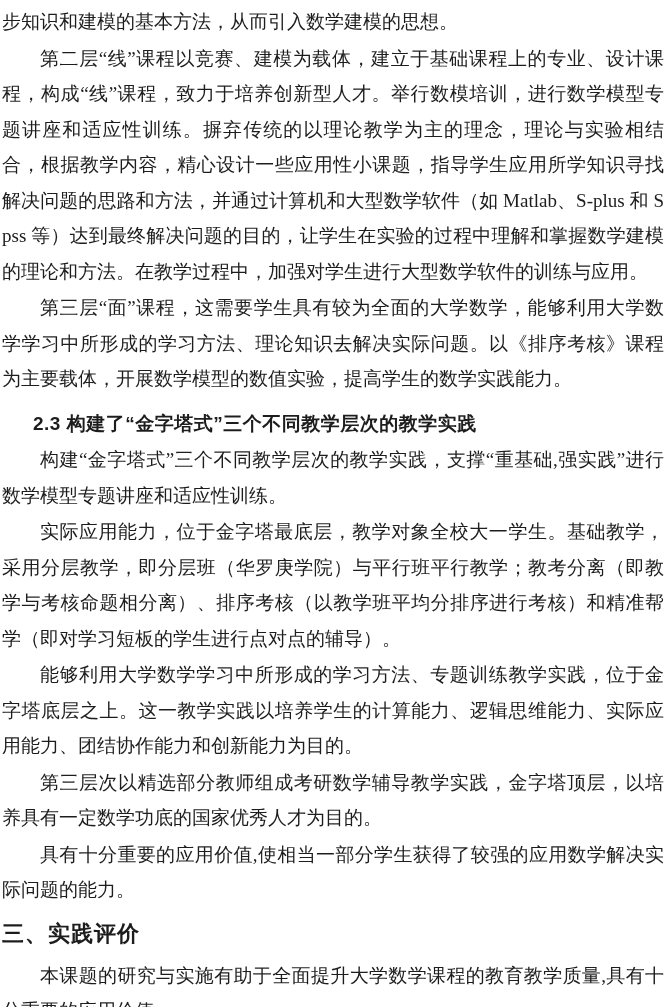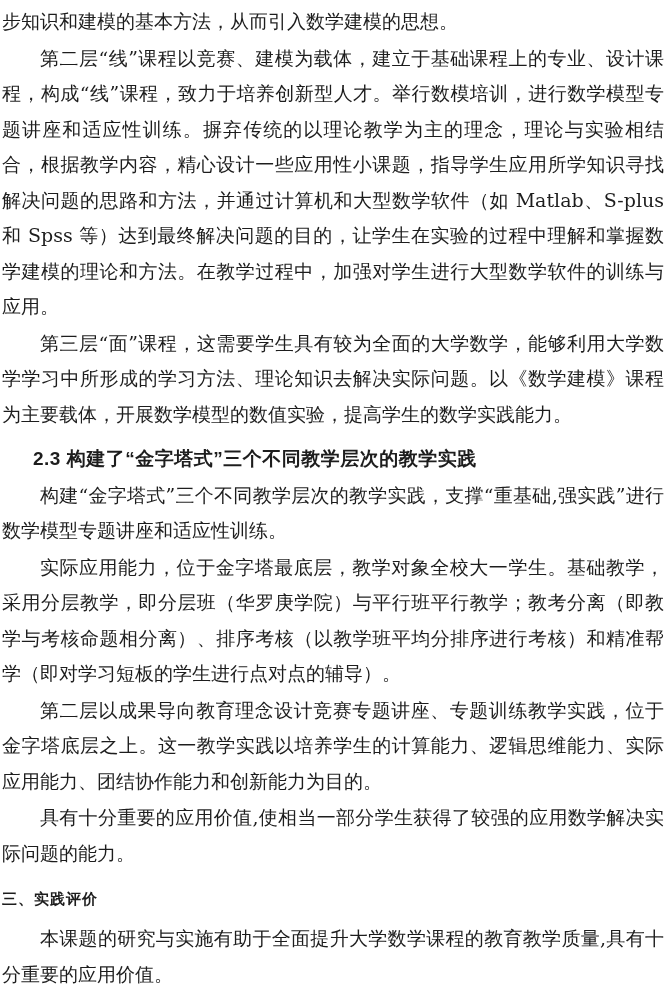--- a/index.html
+++ b/index.html
@@ -23,46 +23,48 @@
     line-height: 35.5px;
   }
   .page p {
     margin: 1px;
     text-align: justify;
     text-justify: inter-ideograph;
     word-break: break-all;
   }
   .page p.indent {
     text-indent: 2em;
+    font-family: Liberation Serif, serif;
   }
   .heading-sub {
     font-family: "Liberation Sans", "DejaVu Sans", sans-serif;
     font-weight: bold;
     font-size: 19px;
     margin-top: 9px !important;
     letter-spacing: 0.5px;
     padding-left: 31px;
   }
   .heading-main {
-    font-family: Liberation Sans, sans-serif;
+    font-family: Liberation Mono, monospace;
     font-weight: bold;
-    font-size: 15px;
+    font-size: 22px;
     line-height: 40px;
     margin-top: 8px !important;
     margin-bottom: 2px !important;
     letter-spacing: 1px;
   }
 </style>
 </head>
 <body>
 
 <div class="page" id="doc" style="background: rgb(255, 255, 255); color: rgb(29, 29, 29);">
     <p class="body">步知识和建模的基本方法，从而引入数学建模的思想。</p>
     <p class="body indent">第二层“线”课程以竞赛、建模为载体，建立于基础课程上的专业、设计课程，构成“线”课程，致力于培养创新型人才。举行数模培训，进行数学模型专题讲座和适应性训练。摒弃传统的以理论教学为主的理念，理论与实验相结合，根据教学内容，精心设计一些应用性小课题，指导学生应用所学知识寻找解决问题的思路和方法，并通过计算机和大型数学软件（如 Matlab、S-plus 和 Spss 等）达到最终解决问题的目的，让学生在实验的过程中理解和掌握数学建模的理论和方法。在教学过程中，加强对学生进行大型数学软件的训练与应用。</p>
-    <p class="body indent">第三层“面”课程，这需要学生具有较为全面的大学数学，能够利用大学数学学习中所形成的学习方法、理论知识去解决实际问题。以《数学建模》课程为主要载体，开展数学模型的数值实验，提高学生的数学实践能力。</p>
+    <p class="body indent">第三层“面”课程，这需要学生具有较为全面的大学数学，能够利用大学数学学习中所形成的学习方法、理论知识去解决实际问题。以《排序考核》课程为主要载体，开展数学模型的数值实验，提高学生的数学实践能力。</p>
     <p class="heading-sub">2.3 构建了“金字塔式”三个不同教学层次的教学实践</p>
     <p class="body indent">构建“金字塔式”三个不同教学层次的教学实践，支撑“重基础,强实践”进行数学模型专题讲座和适应性训练。</p>
     <p class="body indent">实际应用能力，位于金字塔最底层，教学对象全校大一学生。基础教学，采用分层教学，即分层班（华罗庚学院）与平行班平行教学；教考分离（即教学与考核命题相分离）、排序考核（以教学班平均分排序进行考核）和精准帮学（即对学习短板的学生进行点对点的辅导）。</p>
-    <p class="body indent">第二层以成果导向教育理念设计竞赛专题讲座、专题训练教学实践，位于金字塔底层之上。这一教学实践以培养学生的计算能力、逻辑思维能力、实际应用能力、团结协作能力和创新能力为目的。</p>
+    <p class="body indent">能够利用大学数学学习中所形成的学习方法、专题训练教学实践，位于金字塔底层之上。这一教学实践以培养学生的计算能力、逻辑思维能力、实际应用能力、团结协作能力和创新能力为目的。</p>
+    <p class="body indent">第三层次以精选部分教师组成考研数学辅导教学实践，金字塔顶层，以培养具有一定数学功底的国家优秀人才为目的。</p>
     <p class="body indent">具有十分重要的应用价值,使相当一部分学生获得了较强的应用数学解决实际问题的能力。</p>
     <p class="heading-main">三、实践评价</p>
     <p class="body indent">本课题的研究与实施有助于全面提升大学数学课程的教育教学质量,具有十分重要的应用价值。</p>
   </div>
 
 </body></html>

